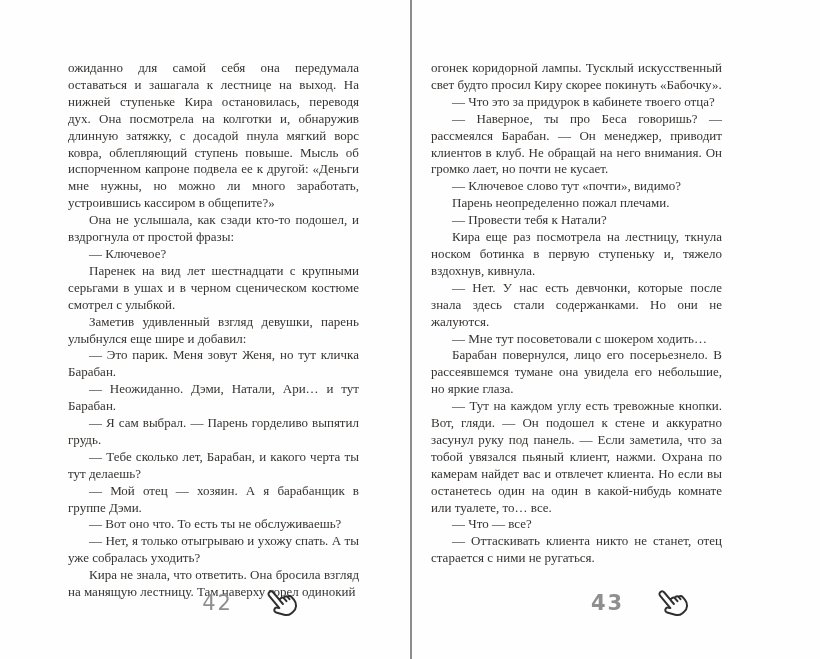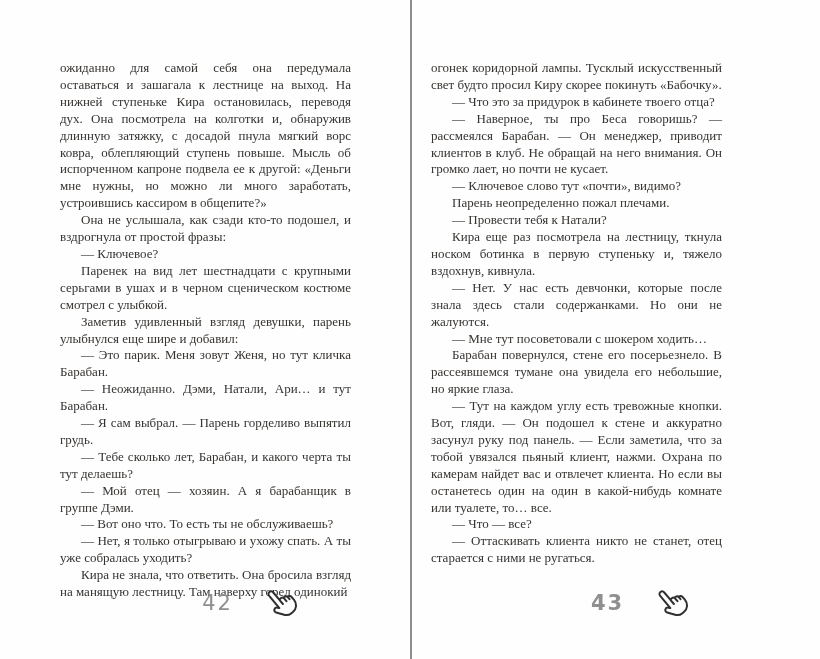--- a/index.html
+++ b/index.html
@@ -26,21 +26,21 @@
   }
   .page-text {
     position: absolute;
     top: 60px;
     width: 291px;
     font-size: 13px;
     line-height: 16.9px;
     color: var(--text, #363330);
     text-align: justify;
   }
-  .page-text.left  { left: 60px; }
+  .page-text.left  { left: 68px; }
   .page-text.right { left: 431px; }
   .page-text p {
     margin: 0;
     text-indent: 21px;
   }
   .page-text p:first-child {
     text-indent: 0;
   }
   .page-footer {
     position: absolute;
@@ -94,21 +94,21 @@
   <div class="page-text right">
       <p>огонек коридорной лампы. Тусклый искусственный свет будто просил Киру скорее покинуть «Бабочку».</p>
       <p>— Что это за придурок в кабинете твоего отца?</p>
       <p>— Наверное, ты про Беса говоришь? — рассмеялся Барабан. — Он менеджер, приводит клиентов в клуб. Не обращай на него внимания. Он громко лает, но почти не кусает.</p>
       <p>— Ключевое слово тут «почти», видимо?</p>
       <p>Парень неопределенно пожал плечами.</p>
       <p>— Провести тебя к Натали?</p>
       <p>Кира еще раз посмотрела на лестницу, ткнула носком ботинка в первую ступеньку и, тяжело вздохнув, кивнула.</p>
       <p>— Нет. У нас есть девчонки, которые после знала здесь стали содержанками. Но они не жалуются.</p>
       <p>— Мне тут посоветовали с шокером ходить…</p>
-      <p>Барабан повернулся, стене его посерьезнело. В рассеявшемся тумане она увидела его небольшие, но яркие глаза.</p>
+      <p>Барабан повернулся, лицо его посерьезнело. В рассеявшемся тумане она увидела его небольшие, но яркие глаза.</p>
       <p>— Тут на каждом углу есть тревожные кнопки. Вот, гляди. — Он подошел к стене и аккуратно засунул руку под панель. — Если заметила, что за тобой увязался пьяный клиент, нажми. Охрана по камерам найдет вас и отвлечет клиента. Но если вы останетесь один на один в какой-нибудь комнате или туалете, то… все.</p>
       <p>— Что — все?</p>
       <p>— Оттаскивать клиента никто не станет, отец старается с ними не ругаться.</p>
     </div>
 
   <div class="page-footer left">
     <span class="page-number">42</span>
     <span class="hand-icon">
       <svg viewBox="0 0 24 24" width="40" height="42">
         <g transform="rotate(-40 12 12)" fill="#fefefe" stroke="currentColor" stroke-width="1.2" stroke-linecap="round" stroke-linejoin="round">

